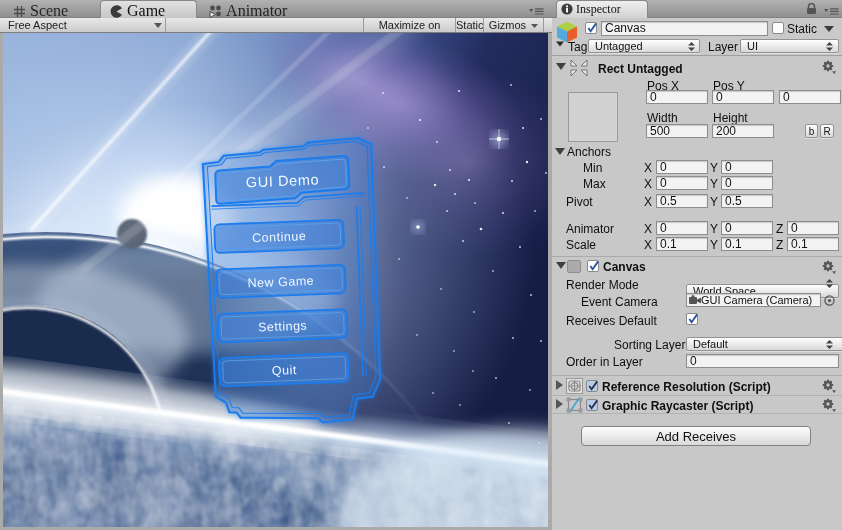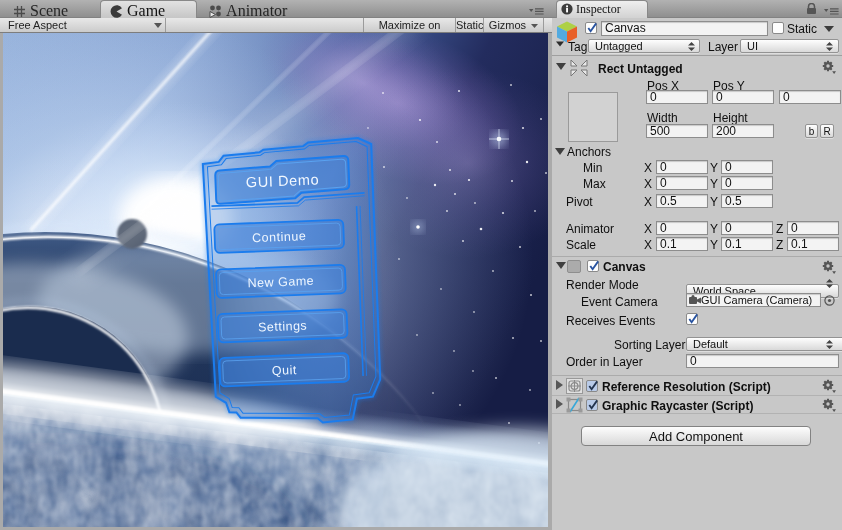--- a/index.html
+++ b/index.html
@@ -464,21 +464,21 @@
         <g fill="#555">
           <rect x="0" y="2" width="8" height="7" rx="1"></rect>
           <path d="M8 4.5 L12 2.5 V8.5 L8 6.5Z"></path>
           <circle cx="4" cy="1.6" r="1.5"></circle>
         </g>
       </svg>
   <svg class="abs" style="left:272px;top:295px;" width="11" height="11" viewBox="0 0 11 11">
         <circle cx="5.5" cy="5.5" r="4.6" fill="none" stroke="#555" stroke-width="1.2"></circle>
         <circle cx="5.5" cy="5.5" r="1.6" fill="#555"></circle>
       </svg>
-  <span class="lbl" style="left:14px;top:314px;">Receives Events</span>
+  <span class="lbl" style="left:14px;top:314px;">Receives Default</span>
   <div class="cb" style="left:134px;top:313px;"></div>
   <svg class="abs" style="left:135px;top:313px" width="12" height="12" viewBox="0 0 13 13">
         <path d="M2.5 6.5 L5 10 L11 1.5" fill="none" stroke="#2853a0" stroke-width="2"></path>
       </svg>
   <span class="lbl" style="left:14px;top:338px;margin-left:48px;">Sorting Layer</span>
   <div class="drop" style="left:134px;top:337px;width:160px;height:14px;line-height:13px;">Default</div>
   <svg class="abs" style="left:274px;top:340px;" width="7" height="9" viewBox="0 0 7 9">
         <path d="M0 3.4 L3.5 0 L7 3.4Z M0 5.6 L3.5 9 L7 5.6Z" fill="#444"></path>
       </svg>
   <span class="lbl" style="left:14px;top:355px;">Order in Layer</span>
@@ -553,16 +553,16 @@
         <g fill="#565656">
           <circle cx="6" cy="6" r="4"></circle>
           <g stroke="#565656" stroke-width="2.1">
             <path d="M6 0.8v2.4M6 8.8v2.4M0.8 6h2.4M8.8 6h2.4M2.3 2.3l1.7 1.7M8 8l1.7 1.7M9.7 2.3L8 4M4 8l-1.7 1.7"></path>
           </g>
         </g>
         <circle cx="6" cy="6" r="1.7" fill="#c6c6c6"></circle>
         <path d="M10.2 11.2h3.8l-1.9 2.8z" fill="#565656"></path>
       </svg>
 
-  <div class="abs" style="left:29px;top:426px;width:230px;height:20px;background:linear-gradient(#fdfdfd,#d8d8d8);border:1px solid #828282;border-radius:4px;text-align:center;font-size:13px;line-height:19px;color:#111;">Add Component</div>
+  <div class="abs" style="left:29px;top:426px;width:230px;height:20px;background:linear-gradient(#fdfdfd,#d8d8d8);border:1px solid #828282;border-radius:4px;text-align:center;font-size:13px;line-height:19px;color:#111;">Add Receives</div>
 </div>
 
 </div>
 
 </body></html>

